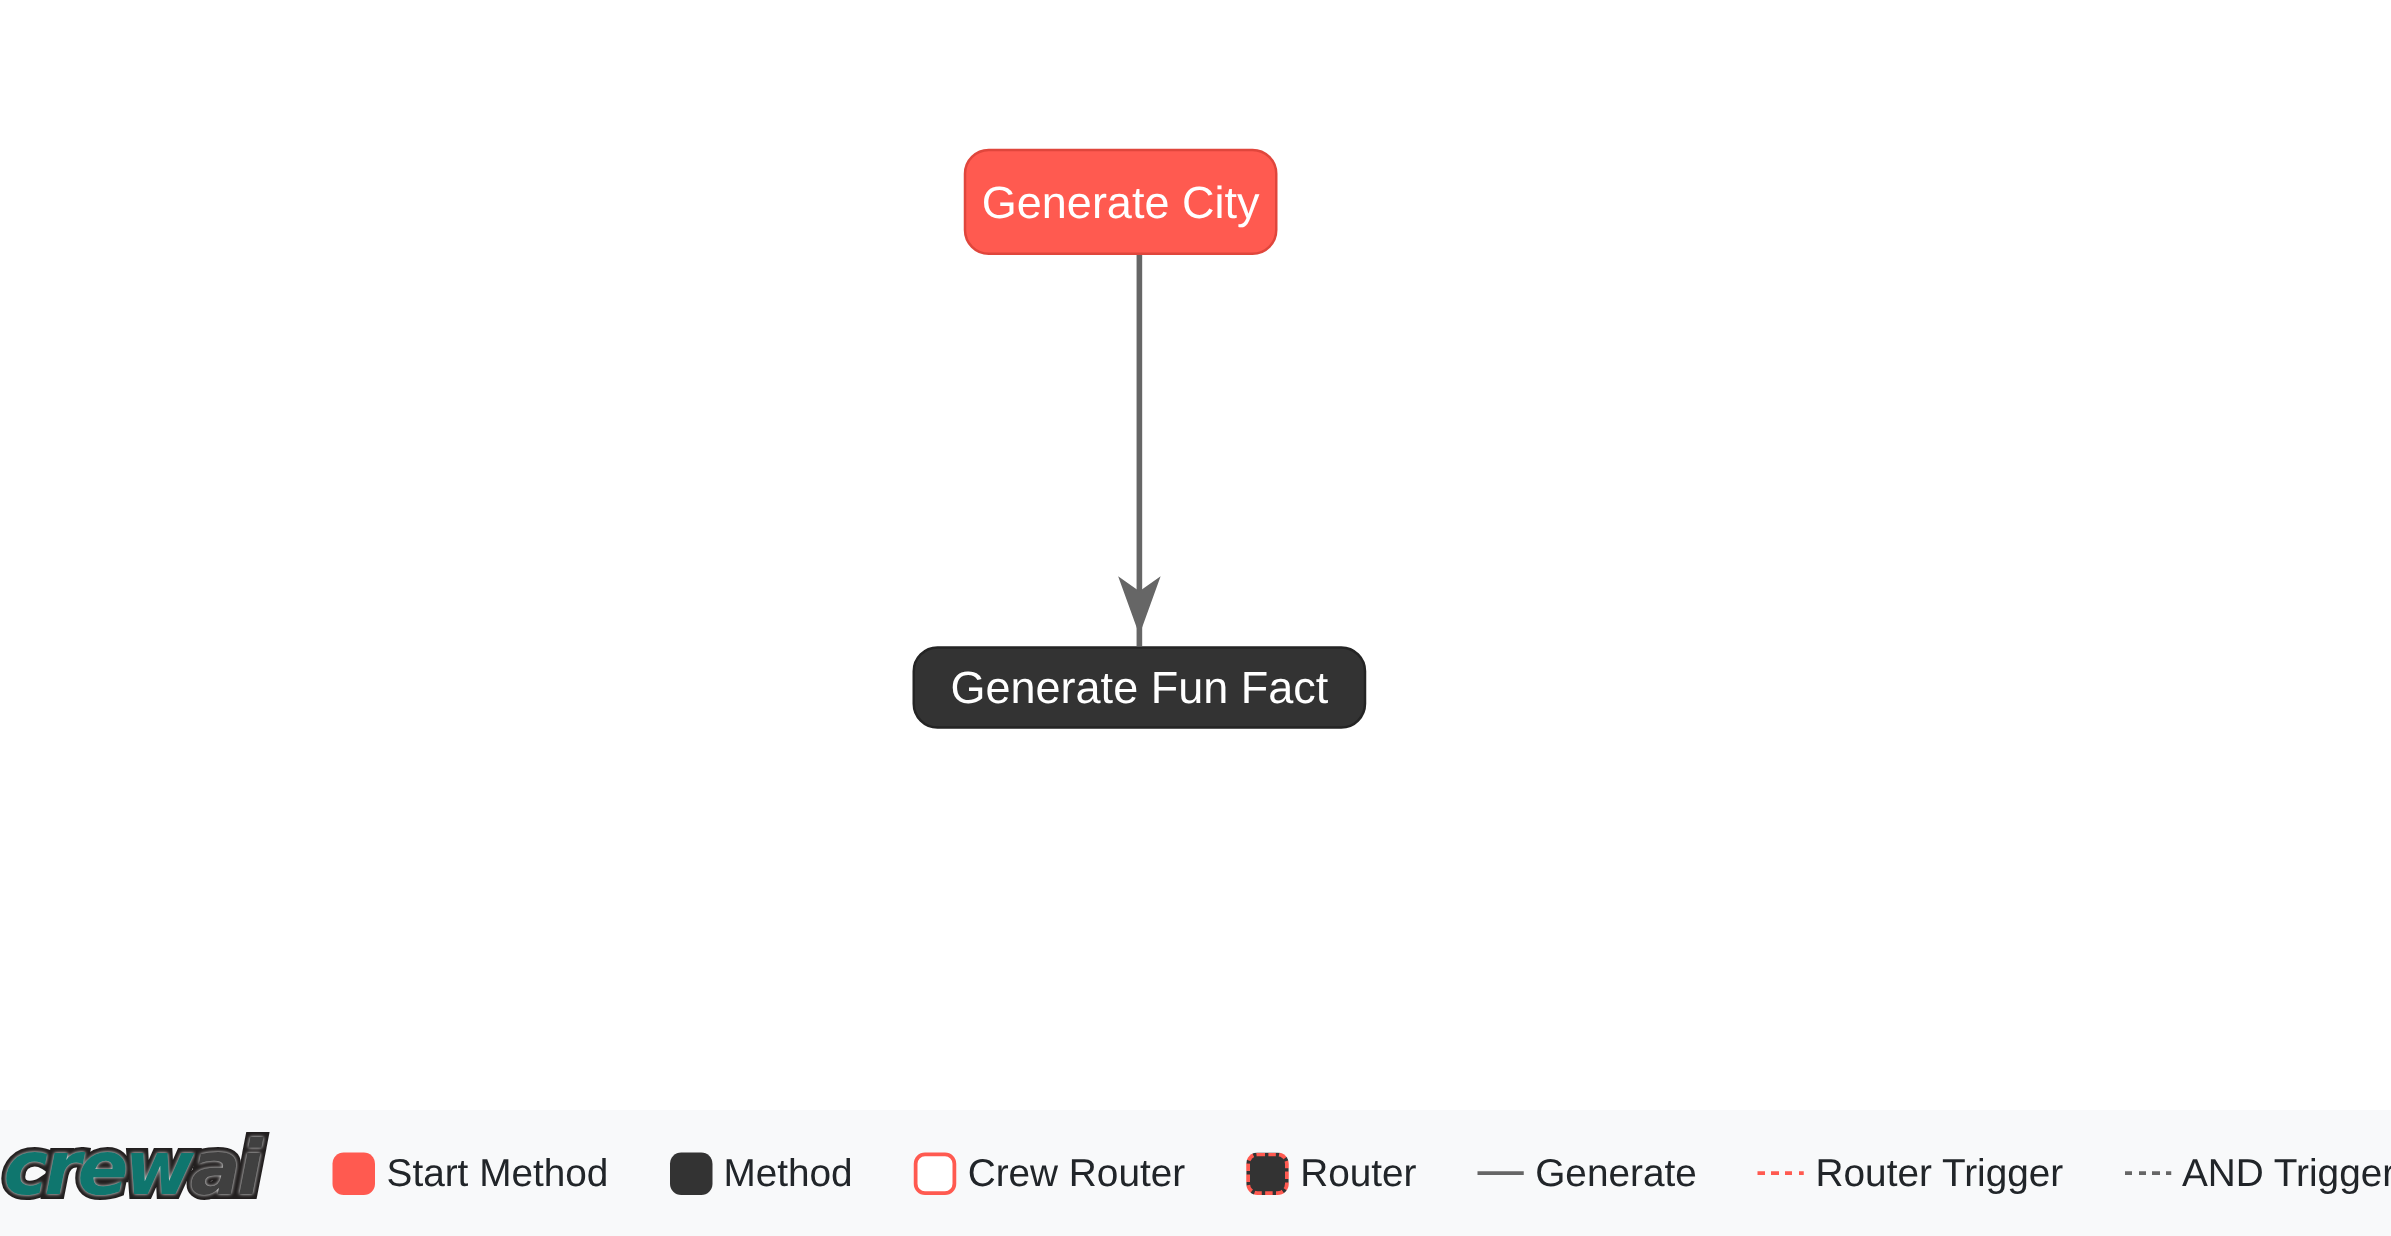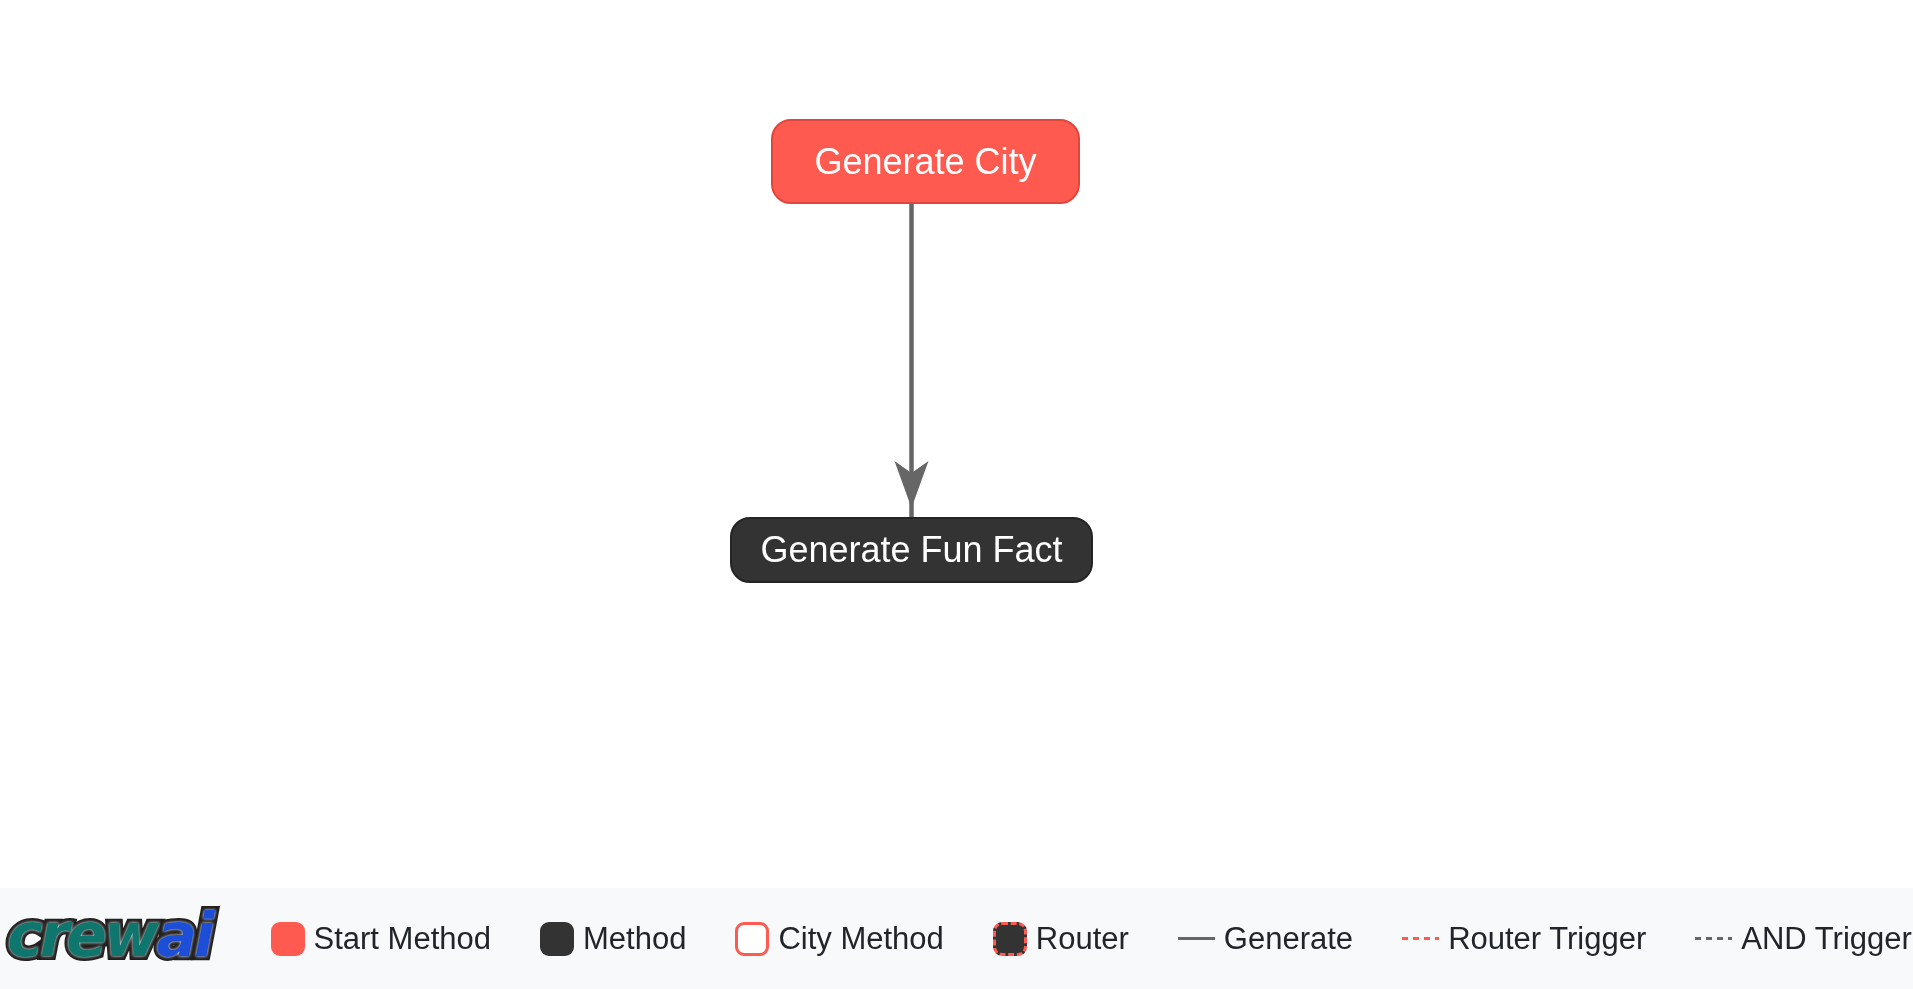--- a/index.html
+++ b/index.html
@@ -5,21 +5,21 @@
   * { margin:0; padding:0; box-sizing:border-box; }
   html,body { width:1913px; height:989px; background:#ffffff; overflow:hidden;
               font-family:"Liberation Sans", sans-serif; }
 
   
   .canvas { position:absolute; left:0; top:0; width:1913px; height:888px; background:#ffffff; }
 
   .node { position:absolute; display:flex; align-items:center; justify-content:center;
           border-radius:20px; color:#ffffff; font-size:36px; font-weight:400;
           white-space:nowrap; cursor:grab; }
-  .node-start  { left:771px; top:119px; width:309px; height:85px;
+  .node-start  { left:771px; top:119px; width:251px; height:85px;
                  background:#FF5A50; border:2px solid #E0463C; }
   .node-method { left:730px; top:517px; width:363px; height:66px;
                  background:#333333; border:2px solid #242424; }
 
   .edge-layer { position:absolute; left:890px; top:204px; width:44px; height:313px; }
 
   
   .legend-bar { position:absolute; left:0; bottom:0; width:1913px; height:101px;
                 background:#f8f9fa; display:flex; align-items:center; justify-content:center;
                 gap:34px; }
@@ -37,21 +37,21 @@
   .ln-and-trigger    { background:repeating-linear-gradient(90deg,#666666 0 6px,transparent 6px 11px); }
   .ln-router-trigger { background:repeating-linear-gradient(90deg,#FF5A50 0 6px,transparent 6px 11px); }
 
   
   .logo { font-style:italic; font-weight:800; font-size:60px; letter-spacing:-3px;
           line-height:1; padding:0 10px 8px 6px; white-space:nowrap;
           font-family:"DejaVu Sans", sans-serif; }
   .logo span { -webkit-text-stroke:8px #221f1f; paint-order:stroke fill;
                text-shadow:0 0 3px #ffffff; }
   .logo-crew { color:#0f766e; }
-  .logo-ai   { color:#1d4ed8; }
+  .logo-ai   { color:#404040; }
 </style>
 </head>
 <body>
 
 <div class="canvas">
 
   <svg class="edge-layer" viewBox="0 0 44 313">
     <line x1="21.5" y1="0" x2="21.5" y2="313" stroke="#666666" stroke-width="4.5"></line>
     <polygon points="21.5,304 4.5,257 21.5,269 38.5,257" fill="#666666"></polygon>
   </svg>
@@ -74,21 +74,21 @@
     <span class="legend-label">Start Method</span>
   </div>
 
   <div class="legend-item">
     <span class="swatch sw-method"></span>
     <span class="legend-label">Method</span>
   </div>
 
   <div class="legend-item">
     <span class="swatch sw-crew"></span>
-    <span class="legend-label">City Method</span>
+    <span class="legend-label">Crew Router</span>
   </div>
 
   <div class="legend-item">
     <span class="swatch sw-router"></span>
     <span class="legend-label">Router</span>
   </div>
 
   <div class="legend-item">
     <span class="line ln-trigger"></span>
     <span class="legend-label">Generate</span>

